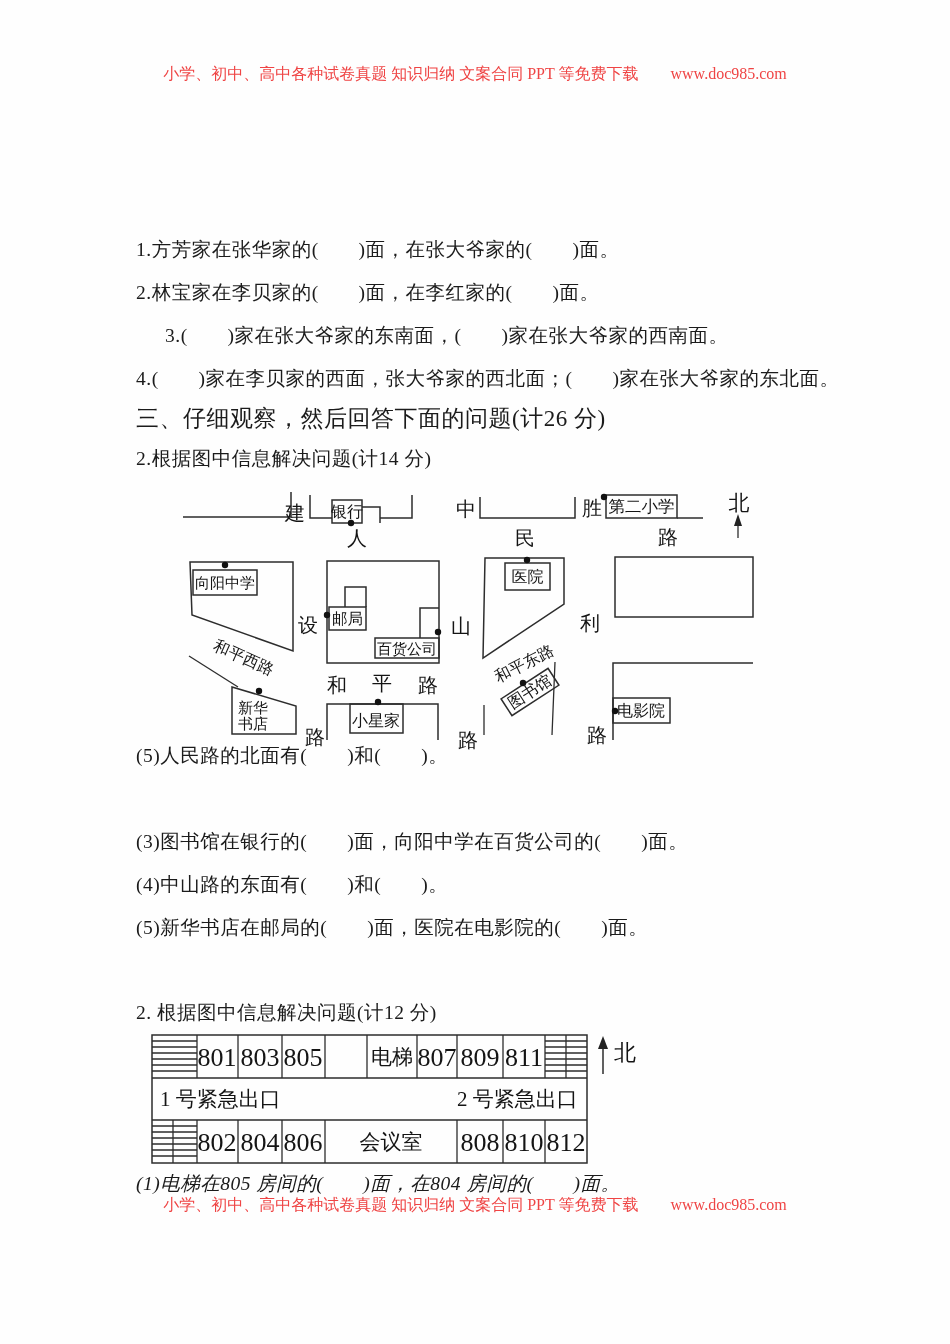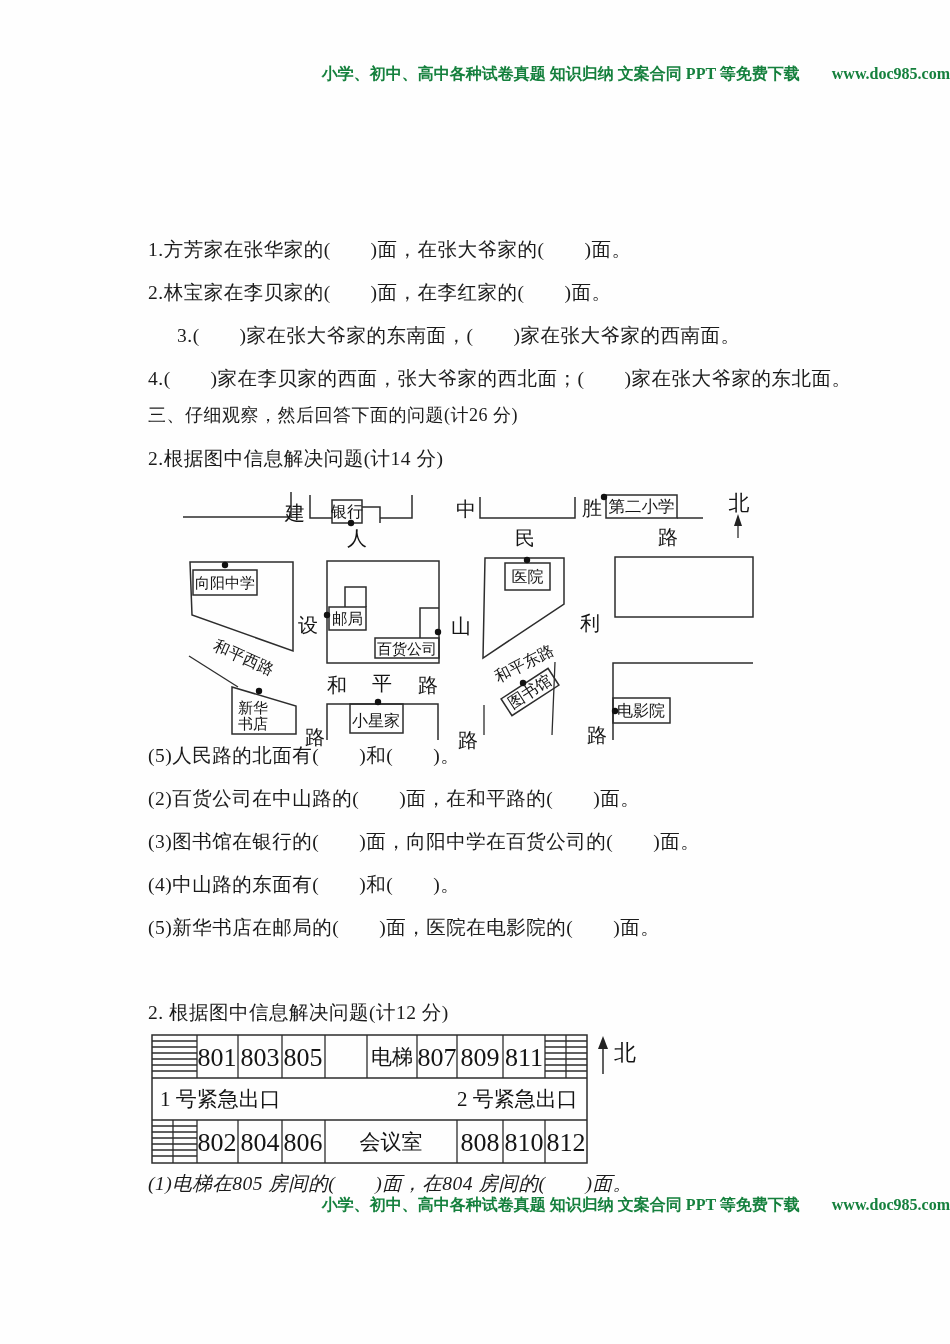--- a/index.html
+++ b/index.html
@@ -1,23 +1,23 @@
 <!DOCTYPE html>
 <html><head>
 <meta charset="utf-8">
 <style>
   html,body{margin:0;padding:0;background:#e8e8e8;}
   .page{
     position:relative;width:950px;height:1344px;background:#fefefe;
     margin:0 auto;overflow:hidden;
     font-family:"Liberation Serif","DejaVu Serif",serif;color:#1b1b1b;
   }
-  .hline{position:absolute;width:100%;text-align:right;font-size:16px;color:#15803d;white-space:nowrap;font-weight:bold;}
-  .line{position:absolute;left:148px;font-size:19.5px;white-space:nowrap;letter-spacing:.5px;}
-  .sec{font-size:18px;}
+  .hline{position:absolute;width:100%;text-align:center;font-size:16px;color:#ef4444;white-space:nowrap;}
+  .line{position:absolute;left:136px;font-size:19.5px;white-space:nowrap;letter-spacing:.5px;}
+  .sec{font-size:23px;}
   svg{position:absolute;overflow:visible;}
   svg text{font-family:"Liberation Serif","DejaVu Serif",serif;fill:#141414;}
   .stroke{fill:none;stroke:#2d2d2d;stroke-width:1.5;stroke-linejoin:miter;}
   .thin{fill:none;stroke:#2d2d2d;stroke-width:1.3;}
   .dot{fill:#111;stroke:none;}
 </style>
 </head>
 <body>
 
 <div class="page">
@@ -108,21 +108,20 @@
     <path class="stroke" d="M147,254 V218 H258 V254"></path>
     <rect class="stroke" x="170" y="218" width="53" height="29"></rect>
     <circle class="dot" cx="198" cy="216" r="3.2"></circle>
     <text x="196" y="240" font-size="16" text-anchor="middle">小星家</text>
 
     <text x="461.5" y="26" font-size="16.5" text-anchor="middle">第二小学</text>
     <text x="167" y="31" font-size="16" text-anchor="middle">银行</text>
   </svg>
 
   <div class="line" style="top:742px;">(5)人民路的北面有(　　)和(　　)。</div>
-  <div class="line" style="top:785px;">(2)百货公司在中山路的(　　)面，在和平路的(　　)面。</div>
   <div class="line" style="top:828px;">(3)图书馆在银行的(　　)面，向阳中学在百货公司的(　　)面。</div>
   <div class="line" style="top:871px;">(4)中山路的东面有(　　)和(　　)。</div>
   <div class="line" style="top:914px;">(5)新华书店在邮局的(　　)面，医院在电影院的(　　)面。</div>
   <div class="line" style="top:999px;">2.  根据图中信息解决问题(计12 分)</div>
 
   <svg style="left:148px;top:1030px;" width="490" height="140" viewBox="0 0 490 140">
     <rect class="stroke" x="4" y="5" width="435" height="128"></rect>
     <path class="stroke" d="M4,48 H439 M4,90 H439"></path>
 
     <path class="thin" d="M49,5 V48 M90,5 V48 M134,5 V48 M177,5 V48 M219,5 V48 M269,5 V48 M309,5 V48 M355,5 V48 M397,5 V48 M418,5 V48"></path>

